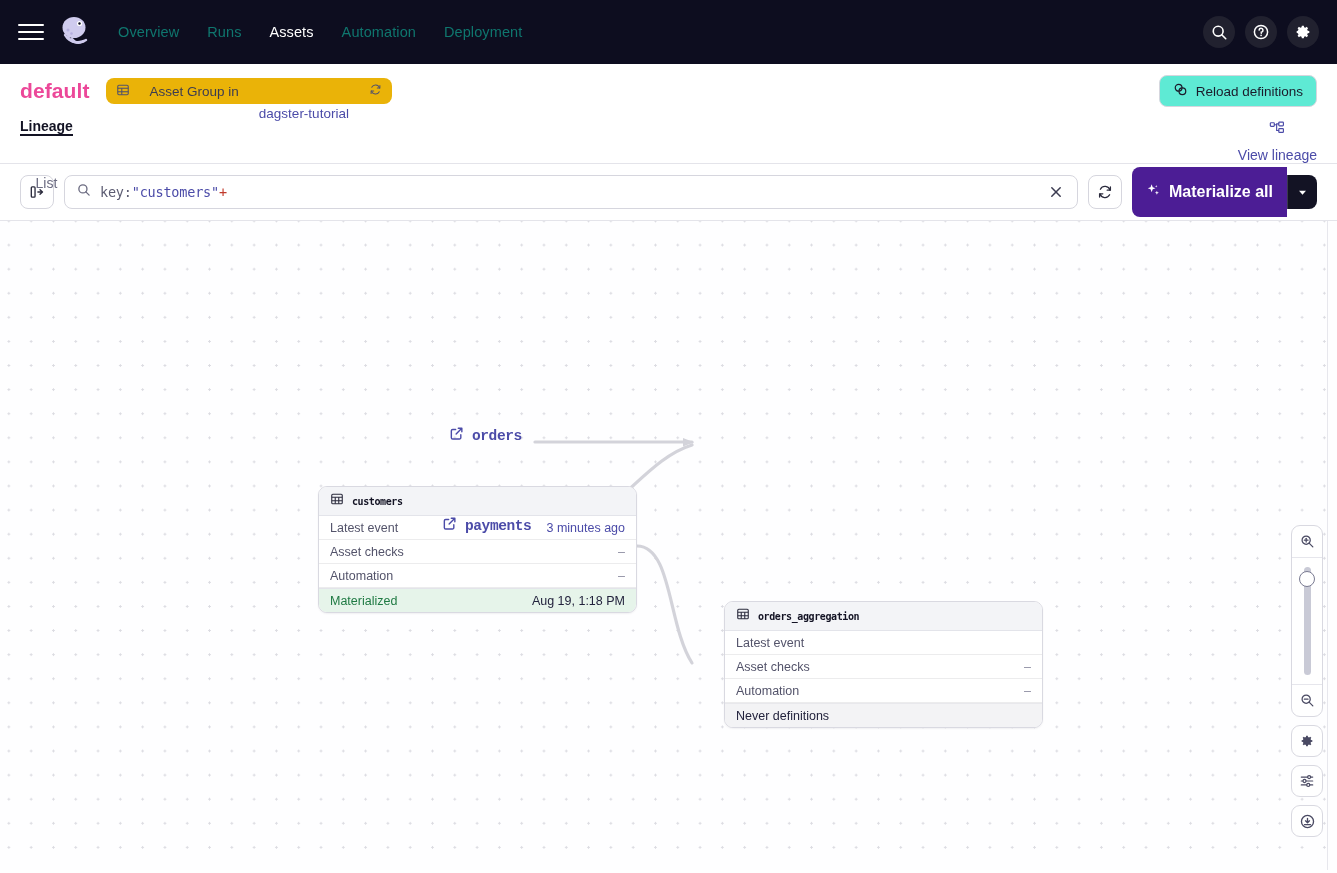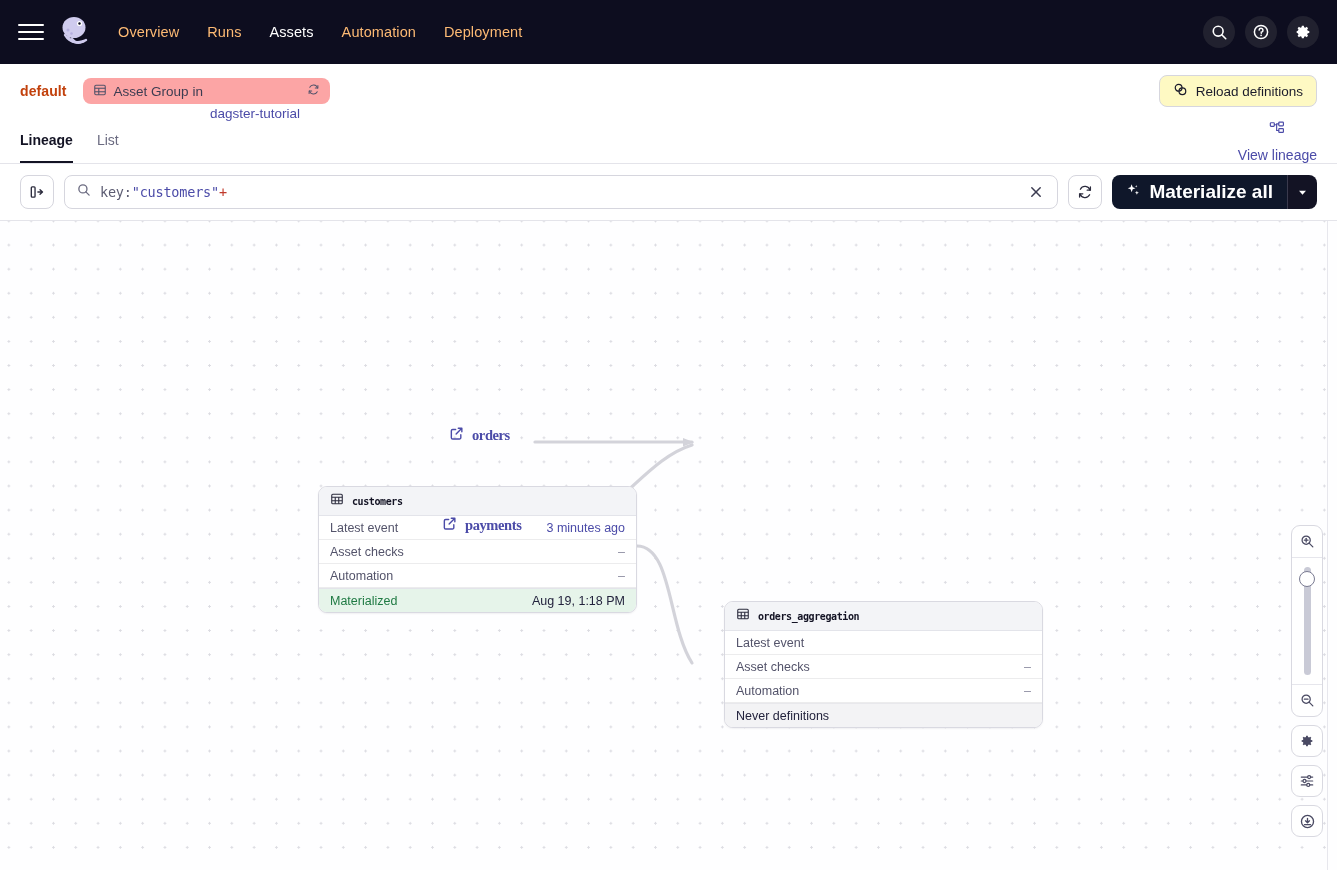--- a/index.html
+++ b/index.html
@@ -22,55 +22,55 @@
     display: flex; flex-direction: column; justify-content: center; gap: 5px;
     cursor: pointer;
   }
   .hamburger span { display: block; height: 2px; background: #ffffff; border-radius: 1px; }
   .logo {
     width: 42px; height: 42px; margin-right: 22px;
     display: flex; align-items: center; justify-content: center;
   }
   .navlinks { display: flex; align-items: center; gap: 28px; }
   .navlink {
-    color: #fdba74; font-size: 14.5px; letter-spacing: .1px;
+    color: #0f766e; font-size: 14.5px; letter-spacing: .1px;
     cursor: pointer; white-space: nowrap;
   }
   .navlink.active { color: #ffffff; font-weight: 400; }
   .nav-right { margin-left: auto; display: flex; align-items: center; gap: 10px; }
   .circbtn {
     width: 32px; height: 32px; border-radius: 50%;
     background: #21212f; display: flex; align-items: center; justify-content: center;
     cursor: pointer;
   }
 
   
   .crumbrow {
     height: 54px; display: flex; align-items: center;
     padding: 0 20px; background: #fff;
   }
-  .crumb-title { font-size: 14px; font-weight: 700; color: #c2410c; letter-spacing: .1px; }
+  .crumb-title { font-size: 21px; font-weight: 700; color: #ec4899; letter-spacing: .1px; }
   .crumb-pill {
-    margin-left: 16px; height: 26px; border-radius: 8px; background: #fca5a5;
-    display: flex; align-items: center; gap: 7px; padding: 0 10px;
+    margin-left: 16px; height: 26px; border-radius: 8px; background: #eab308;
+    display: flex; align-items: center; gap: 20px; padding: 0 10px;
     font-size: 13.5px; color: #3c3c51; cursor: pointer;
   }
   .crumb-pill .lnk { color: #4b4ba8; margin-top: 44px; }
   .reload-btn {
     margin-left: auto; height: 32px; border: 1px solid #d6d6de; border-radius: 8px;
-    background: #fef9c3; display: flex; align-items: center; gap: 8px; padding: 0 13px;
+    background: #5eead4; display: flex; align-items: center; gap: 8px; padding: 0 13px;
     font-size: 13.5px; color: #1b1b2b; cursor: pointer;
   }
 
   
   .tabsrow {
     height: 46px; display: flex; align-items: flex-end;
     padding: 0 20px; border-bottom: 1px solid #e4e4ea; background: #fff;
   }
-  .tabs { display: flex; gap: 24px; height: 100%; align-items: center; }
+  .tabs { display: flex; gap: 39px; height: 100%; align-items: center; flex-direction: column; }
   .tab {
     font-size: 14px; color: #6b6b81; height: 100%; display: flex; align-items: center;
     position: relative; cursor: pointer; padding-bottom: 2px;
   }
   .tab.active { color: #131324; font-weight: 700; }
   .tab.active::after {
     content: ""; position: absolute; left: 0; right: 0; bottom: 0;
     height: 2.5px; background: #131324;
   }
   .viewlineage {
@@ -97,23 +97,23 @@
   }
   .q-key { color: #5c5c72; }
   .q-str { color: #4b4ba8; }
   .q-op  { color: #c0392b; }
   .clearx {
     margin-left: auto; width: 18px; height: 18px; display: flex;
     align-items: center; justify-content: center; cursor: pointer;
   }
   .mat-group { display: flex; align-items: center; flex: none; }
   .mat-btn {
-    height: 34px; background: #0f172a; color: #fff; border-radius: 8px 0 0 8px;
+    height: 50px; background: #4c1d95; color: #fff; border-radius: 8px 0 0 8px;
     display: flex; align-items: center; gap: 8px; padding: 0 14px;
-    font-size: 19px; font-weight: 600; cursor: pointer;
+    font-size: 16px; font-weight: 600; cursor: pointer;
   }
   .mat-caret {
     height: 34px; width: 30px; background: #131324; border-radius: 0 8px 8px 0;
     display: flex; align-items: center; justify-content: center; cursor: pointer;
     border-left: 1px solid #3a3a4d;
   }
 
   
   .canvas {
     position: relative; height: 649px; overflow: hidden;
@@ -155,21 +155,21 @@
     background: #f3f3f5; border-bottom: none; border-top: 1px solid #e8e8ec;
     color: #23233d;
   }
   .node-row.empty { justify-content: flex-start; }
 
   
   .extnode {
     position: absolute; display: flex; align-items: center; gap: 8px; cursor: pointer;
   }
   .extnode .name {
-    font-family: Liberation Serif, serif; font-size: 14.5px;
+    font-family: Liberation Mono, monospace; font-size: 14.5px;
     font-weight: 700; color: #4b4ba8; letter-spacing: -.4px;
   }
 
   
   .zoomstack {
     position: absolute; right: 14px; top: 304px; width: 32px;
     display: flex; flex-direction: column; align-items: center; gap: 8px;
   }
   .zoomcluster {
     width: 32px; border: 1px solid #d9d9e1; border-radius: 9px; background: #fff;

